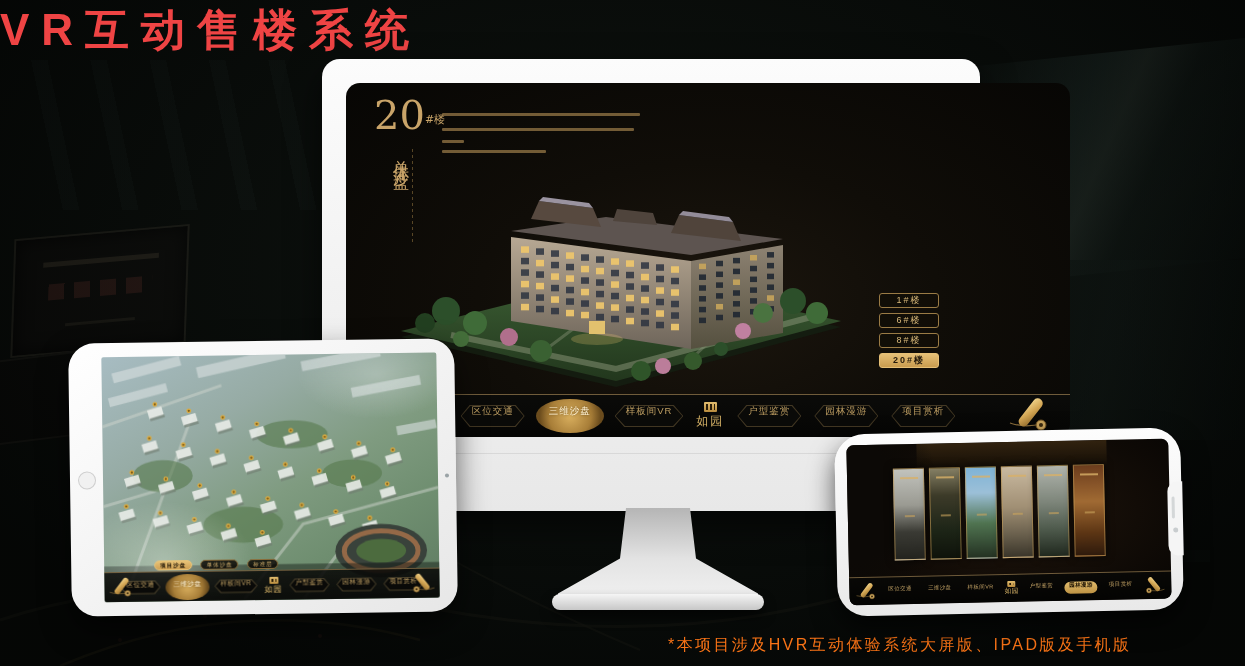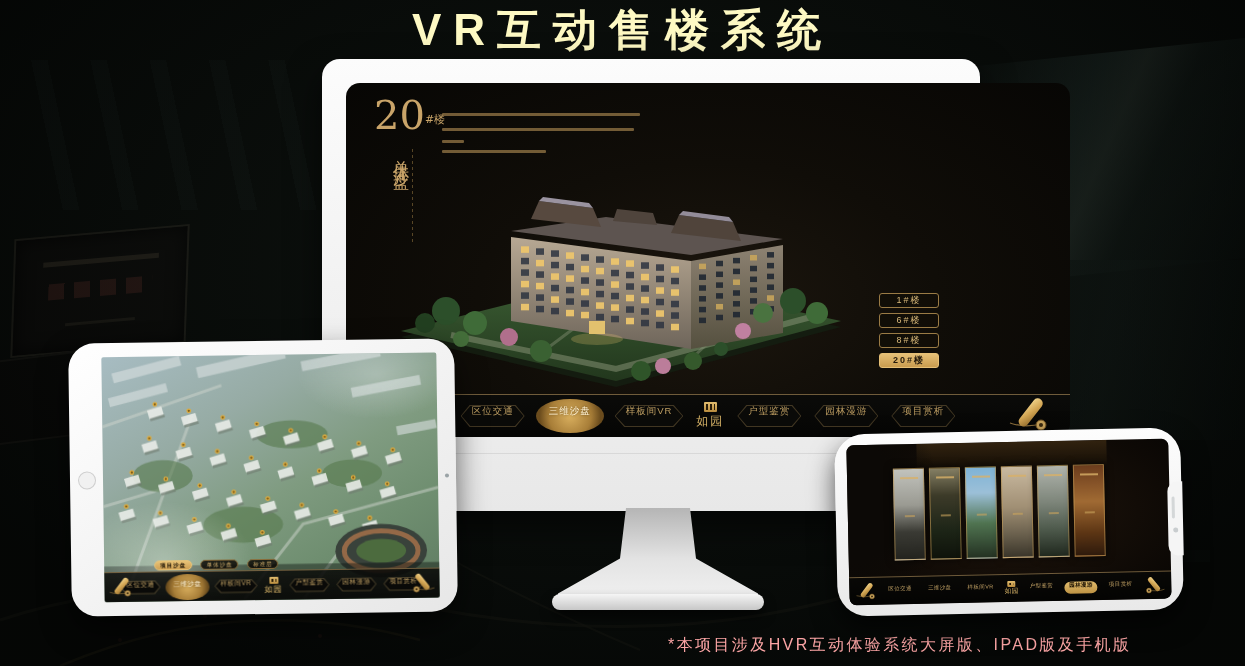--- a/index.html
+++ b/index.html
@@ -20,23 +20,23 @@
   .bg-plaque .b1{position:absolute;left:28px;top:24px;width:116px;height:5px;background:#4a4334;opacity:.55;}
   .bg-plaque .b2{position:absolute;left:34px;top:46px;width:104px;height:16px;opacity:.5;
     background:repeating-linear-gradient(90deg,#5d3029 0 16px,transparent 16px 26px);}
   .bg-plaque .b3{position:absolute;left:52px;top:86px;width:70px;height:3px;background:#3b382c;opacity:.5;}
   .bg-plaque2{position:absolute;left:-22px;top:356px;width:120px;height:84px;border:2px solid #1e1e19;
     background:#0c0c0a;transform:rotate(-7deg);opacity:.8;}
   .bg-slabs{position:absolute;left:20px;top:60px;width:300px;height:150px;opacity:.45;
     background:repeating-linear-gradient(78deg,transparent 0 42px,#151d1a 42px 58px);}
 
   
-  .page-title{position:absolute;top:1px;left:0;right:0;text-align:center;color:#fef9c3;
+  .page-title{position:absolute;top:1px;left:0;right:0;color:#ef4444;
     font-size:44px;font-weight:700;letter-spacing:12px;}
-  .footnote{position:absolute;left:668px;top:635px;color:#fca5a5;font-size:16px;letter-spacing:2.4px;}
+  .footnote{position:absolute;left:668px;top:635px;color:#f97316;font-size:16px;letter-spacing:2.4px;}
 
   
   .monitor-frame{position:absolute;left:322px;top:59px;width:658px;height:452px;border-radius:18px;
     background:linear-gradient(#fcfcfc,#e8e8e8);box-shadow:0 14px 34px rgba(0,0,0,.65);}
   .monitor-chin-line{position:absolute;left:14px;right:14px;top:394px;height:1px;background:#d8d8d8;}
   .monitor-neck{position:absolute;left:558px;top:508px;width:200px;height:92px;
     background:linear-gradient(180deg,#b5b5b5,#e3e3e3 55%,#f1f1f1);
     clip-path:polygon(34% 0,66% 0,69% 55%,100% 93%,100% 100%,0 100%,0 93%,31% 55%);}
   .monitor-base{position:absolute;left:552px;top:594px;width:212px;height:16px;border-radius:8px;
     background:linear-gradient(#f5f5f5,#c7c7c7);box-shadow:0 7px 12px rgba(0,0,0,.55);}

